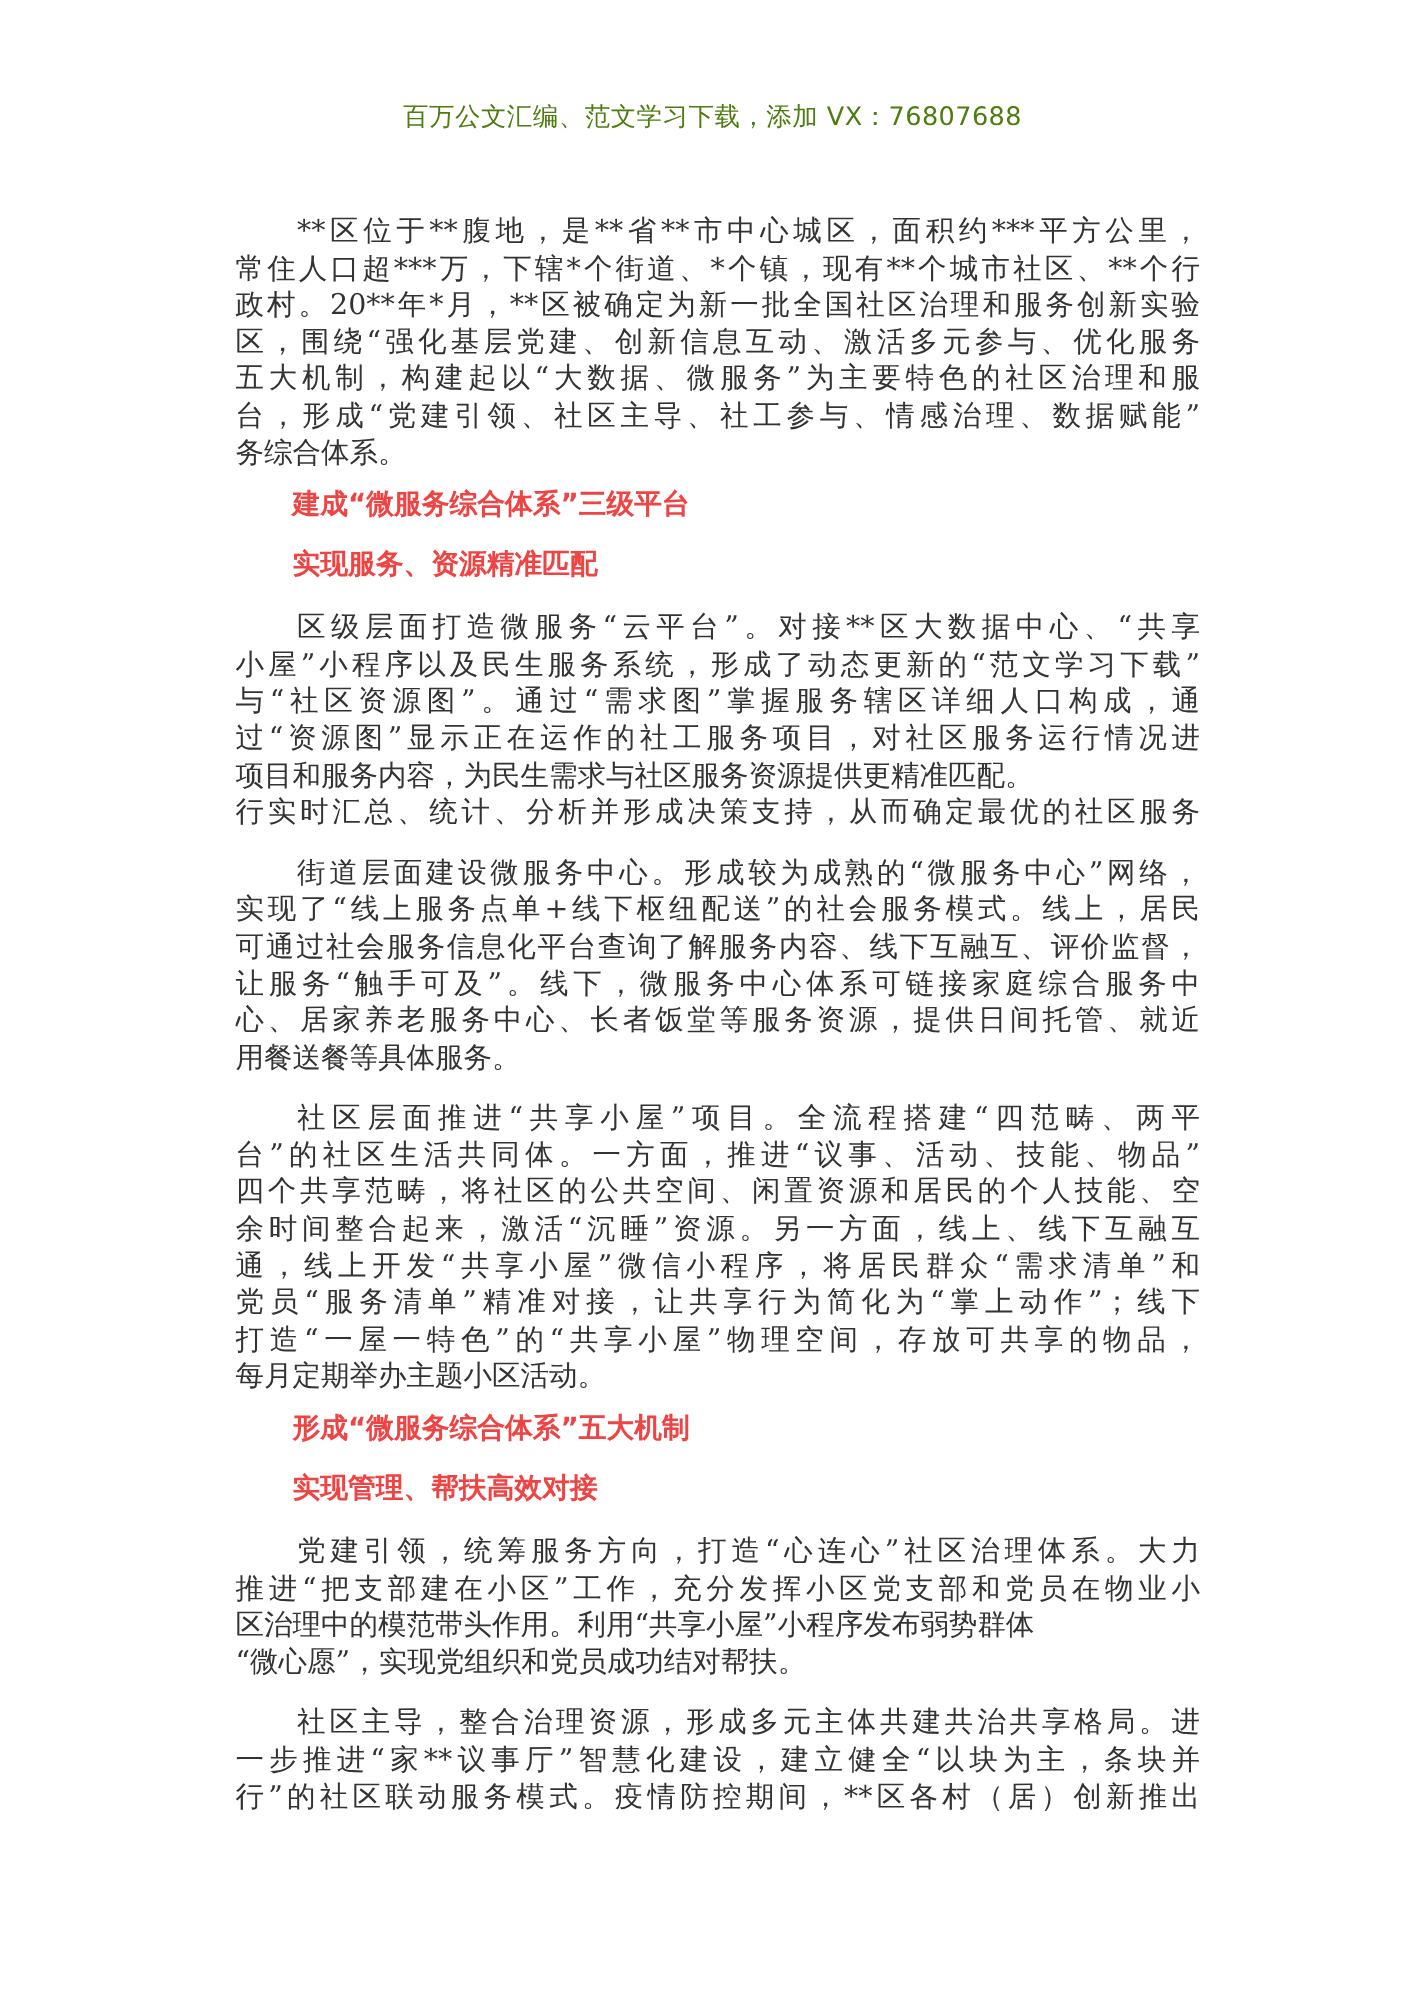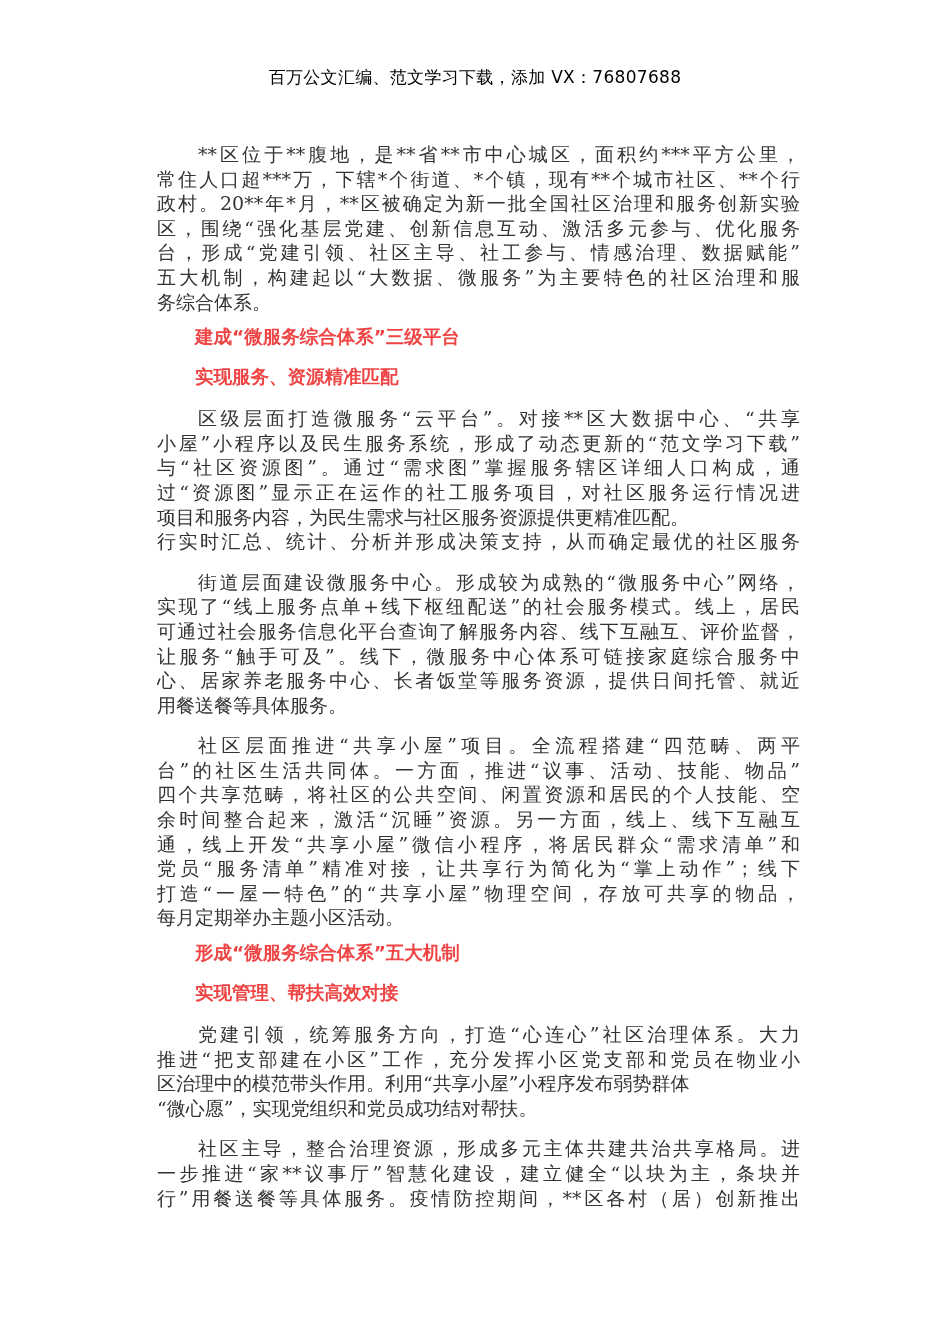--- a/index.html
+++ b/index.html
@@ -16,21 +16,21 @@
       color: #333333;
     }
     .banner {
       position: absolute;
       top: 66px;
       left: 0;
       width: 950px;
       text-align: center;
       font-family: "DejaVu Sans", "Liberation Sans", sans-serif;
       font-size: 17px;
-      color: #000000;
+      color: #4d7c0f;
       letter-spacing: 0.3px;
     }
     .page {
       position: absolute;
       left: 157px;
       top: 126px;
       width: 643px;
     }
     .para {
       margin: 16px 0 10px 0;
@@ -68,22 +68,22 @@
 
 <div class="banner">百万公文汇编、范文学习下载，添加 VX：76807688</div>
 
 <div class="page">
 
   <div class="para">
     <span class="line first">**区位于**腹地，是**省**市中心城区，面积约***平方公里，</span>
     <span class="line">常住人口超***万，下辖*个街道、*个镇，现有**个城市社区、**个行</span>
     <span class="line">政村。20**年*月，**区被确定为新一批全国社区治理和服务创新实验</span>
     <span class="line">区，围绕“强化基层党建、创新信息互动、激活多元参与、优化服务</span>
+    <span class="line">五大机制，构建起以“大数据、微服务”为主要特色的社区治理和服</span>
     <span class="line">台，形成“党建引领、社区主导、社工参与、情感治理、数据赋能”</span>
-    <span class="line">五大机制，构建起以“大数据、微服务”为主要特色的社区治理和服</span>
     <span class="line last">务综合体系。</span>
   </div>
 
   <div class="heading">建成“微服务综合体系”三级平台</div>
   <div class="heading">实现服务、资源精准匹配</div>
 
   <div class="para">
     <span class="line first">区级层面打造微服务“云平台”。对接**区大数据中心、“共享</span>
     <span class="line">小屋”小程序以及民生服务系统，形成了动态更新的“范文学习下载”</span>
     <span class="line">与“社区资源图”。通过“需求图”掌握服务辖区详细人口构成，通</span>
@@ -118,16 +118,16 @@
   <div class="para">
     <span class="line first">党建引领，统筹服务方向，打造“心连心”社区治理体系。大力</span>
     <span class="line">推进“把支部建在小区”工作，充分发挥小区党支部和党员在物业小</span>
     <span class="line last">区治理中的模范带头作用。利用“共享小屋”小程序发布弱势群体</span>
     <span class="line last">“微心愿”，实现党组织和党员成功结对帮扶。</span>
   </div>
 
   <div class="para">
     <span class="line first">社区主导，整合治理资源，形成多元主体共建共治共享格局。进</span>
     <span class="line">一步推进“家**议事厅”智慧化建设，建立健全“以块为主，条块并</span>
-    <span class="line">行”用餐送餐等具体服务。疫情防控期间，**区各村（居）创新推出</span>
+    <span class="line">行”的社区联动服务模式。疫情防控期间，**区各村（居）创新推出</span>
   </div>
 
 </div>
 
 </body></html>

